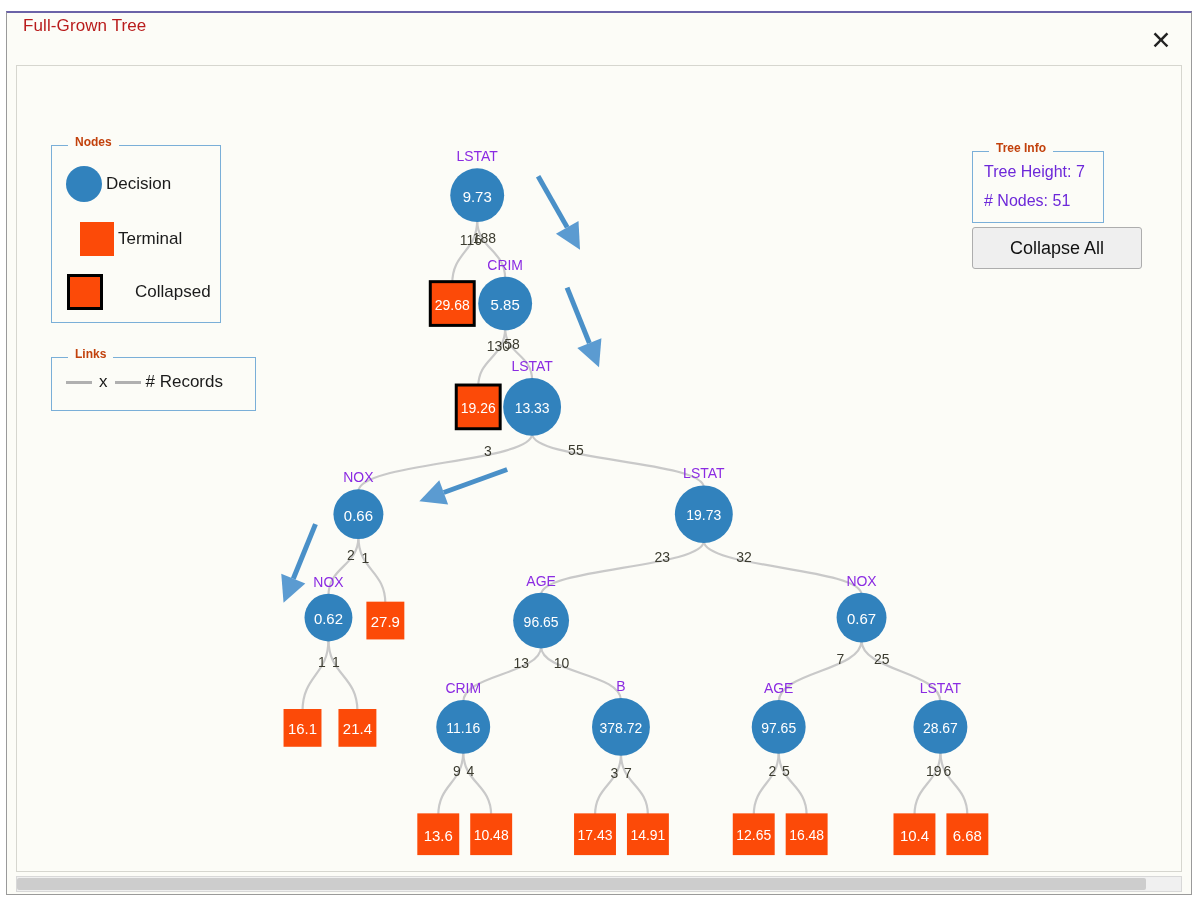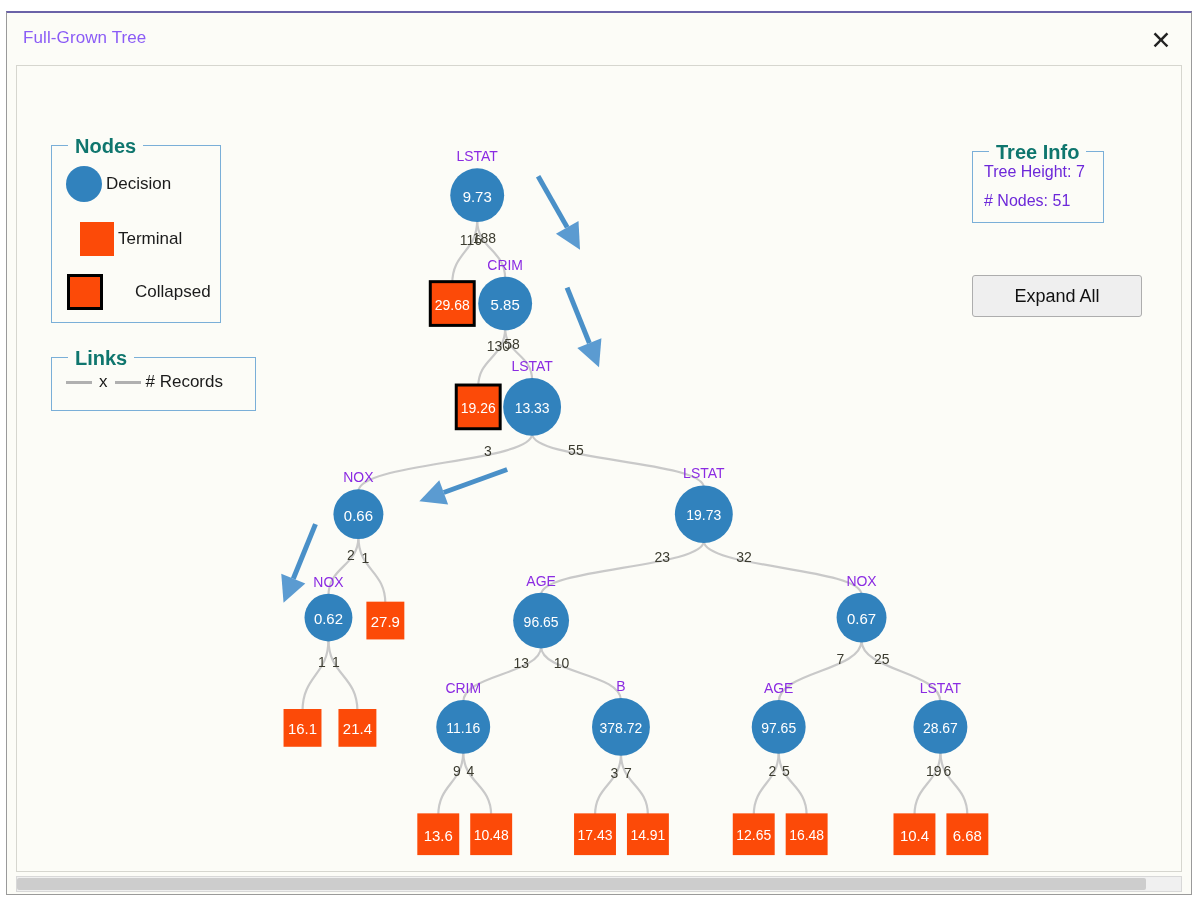--- a/index.html
+++ b/index.html
@@ -13,22 +13,22 @@
     position:absolute;left:6px;top:11px;width:1186px;height:884px;
     background:#FCFCF7;
     border:1px solid #9a9a9a;
     border-top:2px solid #6b63a8;
     box-sizing:border-box;
   }
   .titlebar{
     position:absolute;left:0;top:0;width:100%;height:52px;
   }
   .title-text{
-    position:absolute;left:16px;top:15px;
-    font-size:17px;color:#8b5cf6;letter-spacing:.1px;
+    position:absolute;left:16px;top:3px;
+    font-size:17px;color:#b91c1c;letter-spacing:.1px;
   }
   .close-btn{
     position:absolute;right:10px;top:10px;width:40px;height:34px;
     display:flex;align-items:center;justify-content:center;
     font-size:25px;color:#222;cursor:pointer;line-height:1;
     font-family:"DejaVu Sans", sans-serif;
   }
   .canvas{
     position:absolute;left:9px;top:52px;right:9px;bottom:22px;
     background:#FCFCF7;
@@ -39,21 +39,21 @@
   
   .fieldset{
     position:absolute;
     border:1px solid #7aafd8;
     background:transparent;
     box-sizing:border-box;
   }
   .fieldset > .legend-title{
     position:absolute;top:-11px;left:16px;
     background:#FCFCF7;padding:0 7px;
-    font-size:20px;font-weight:bold;color:#0f766e;
+    font-size:12px;font-weight:bold;color:#c2410c;
   }
   #nodes-legend{left:34px;top:79px;width:170px;height:178px;}
   #links-legend{left:34px;top:291px;width:205px;height:54px;}
 
   .legend-row{position:absolute;display:flex;align-items:center;}
   .legend-label{font-size:17px;color:#1b1b1b;margin-left:4px;white-space:nowrap;}
   .swatch-circle{width:36px;height:36px;border-radius:50%;background:#3182bd;}
   .swatch-square{width:34px;height:34px;background:#FC4A08;}
   .swatch-square.collapsed{border:3px solid #000;width:30px;height:30px;}
 
@@ -330,21 +330,21 @@
         </div>
       </div>
     </div>
 
     <div class="fieldset" id="tree-info">
       <div class="legend-title">Tree Info</div>
       <div class="info-line l1">Tree Height: 7</div>
       <div class="info-line l2"># Nodes: 51</div>
     </div>
 
-    <div class="btn" id="btn-expand-all">Expand All</div>
+    <div class="btn" id="btn-collapse-all">Collapse All</div>
 
   </div>
 
   <div class="hscroll">
     <div class="thumb"></div>
   </div>
 
 </div>
 
 </body></html>

